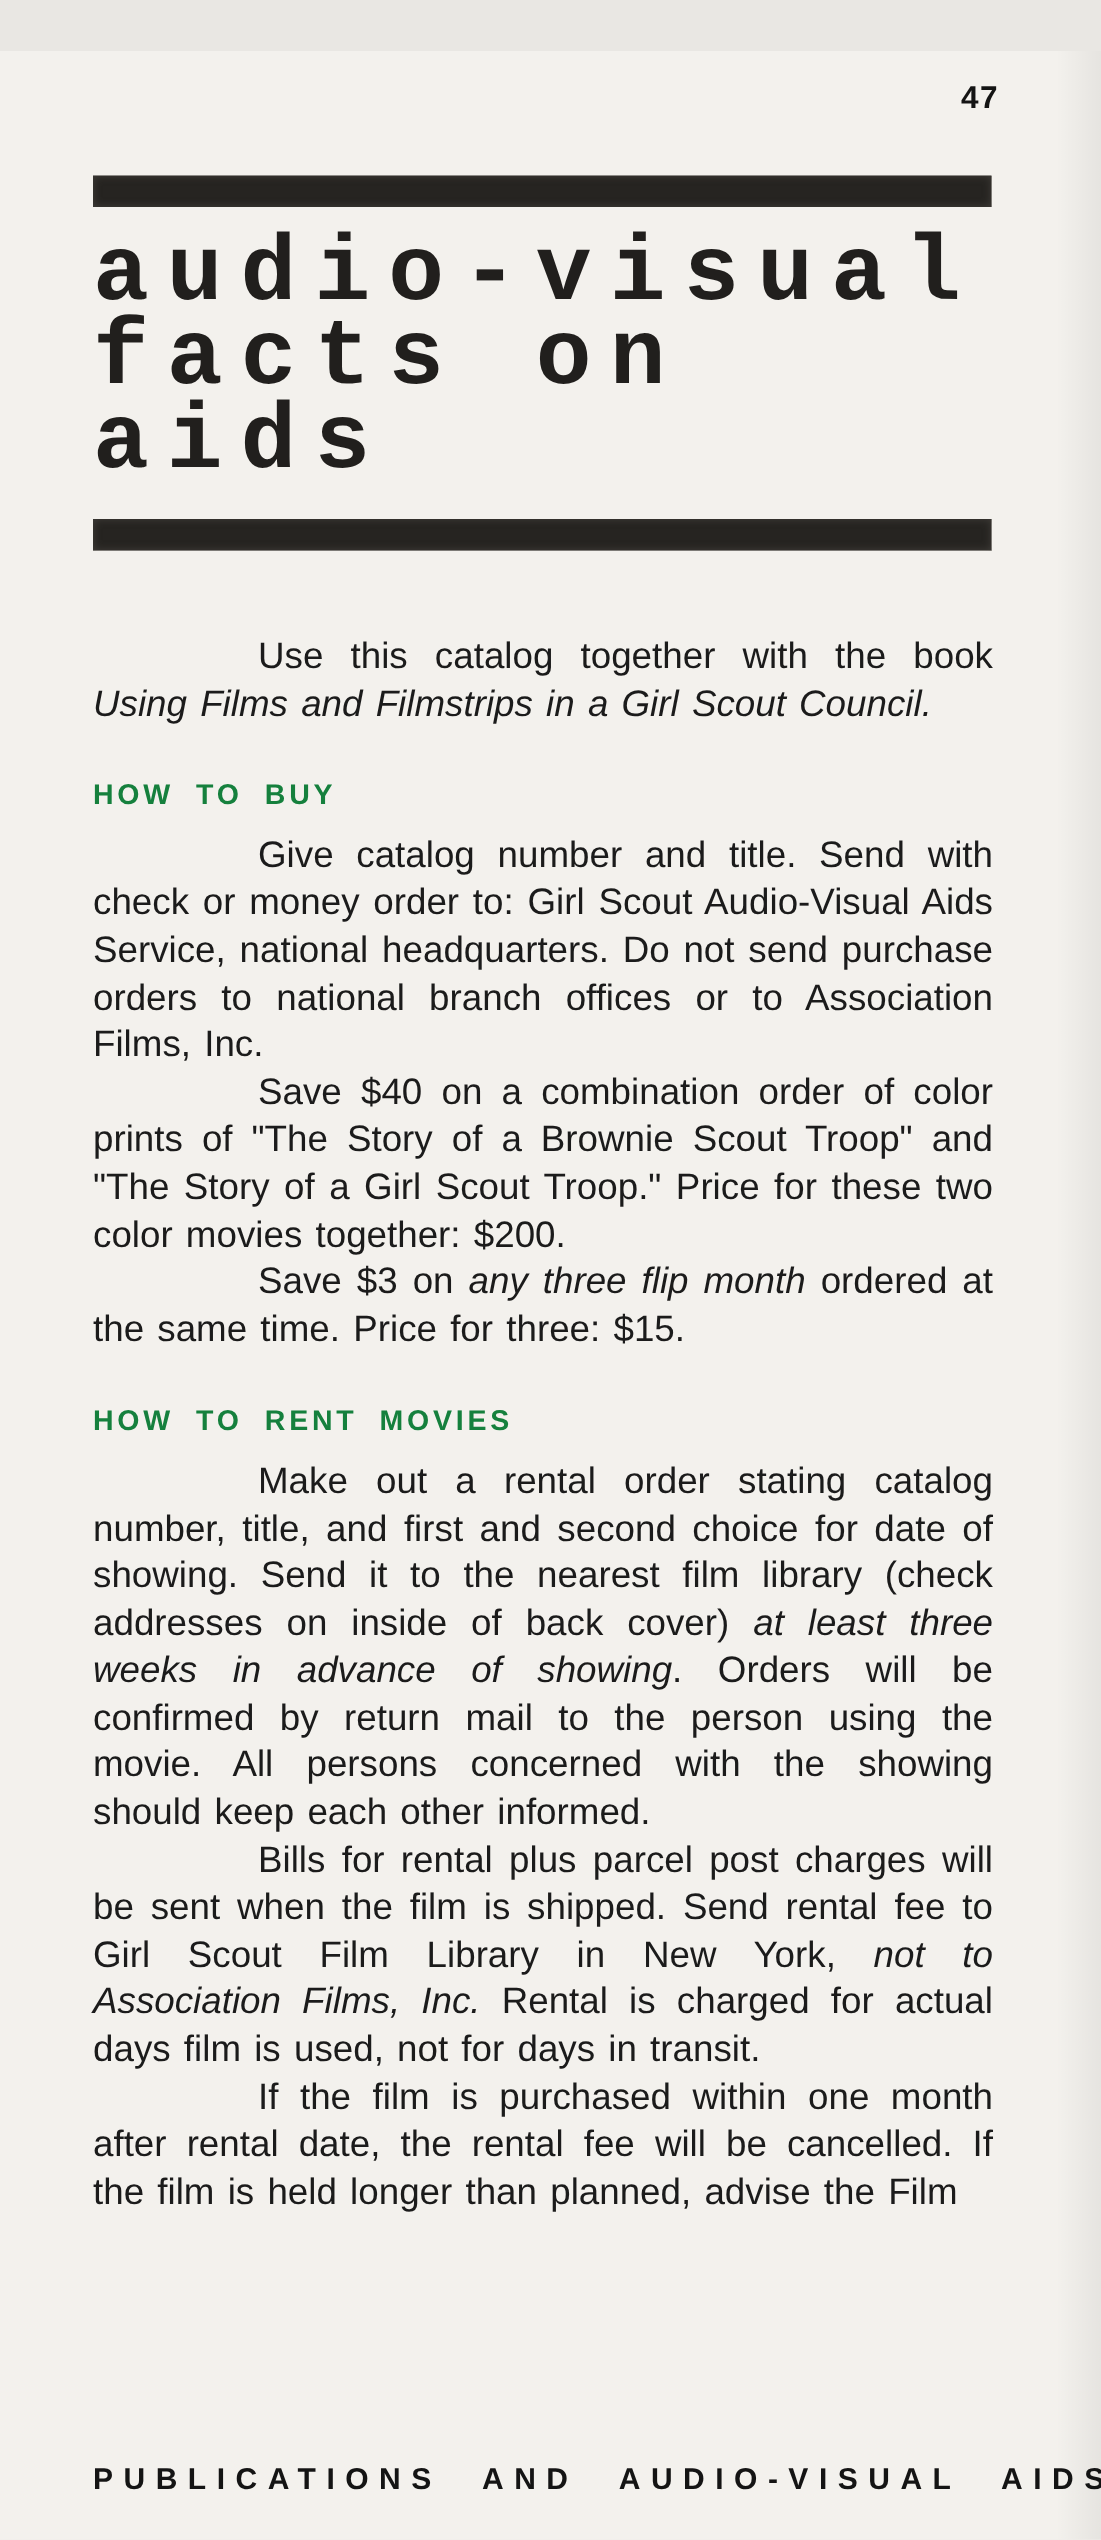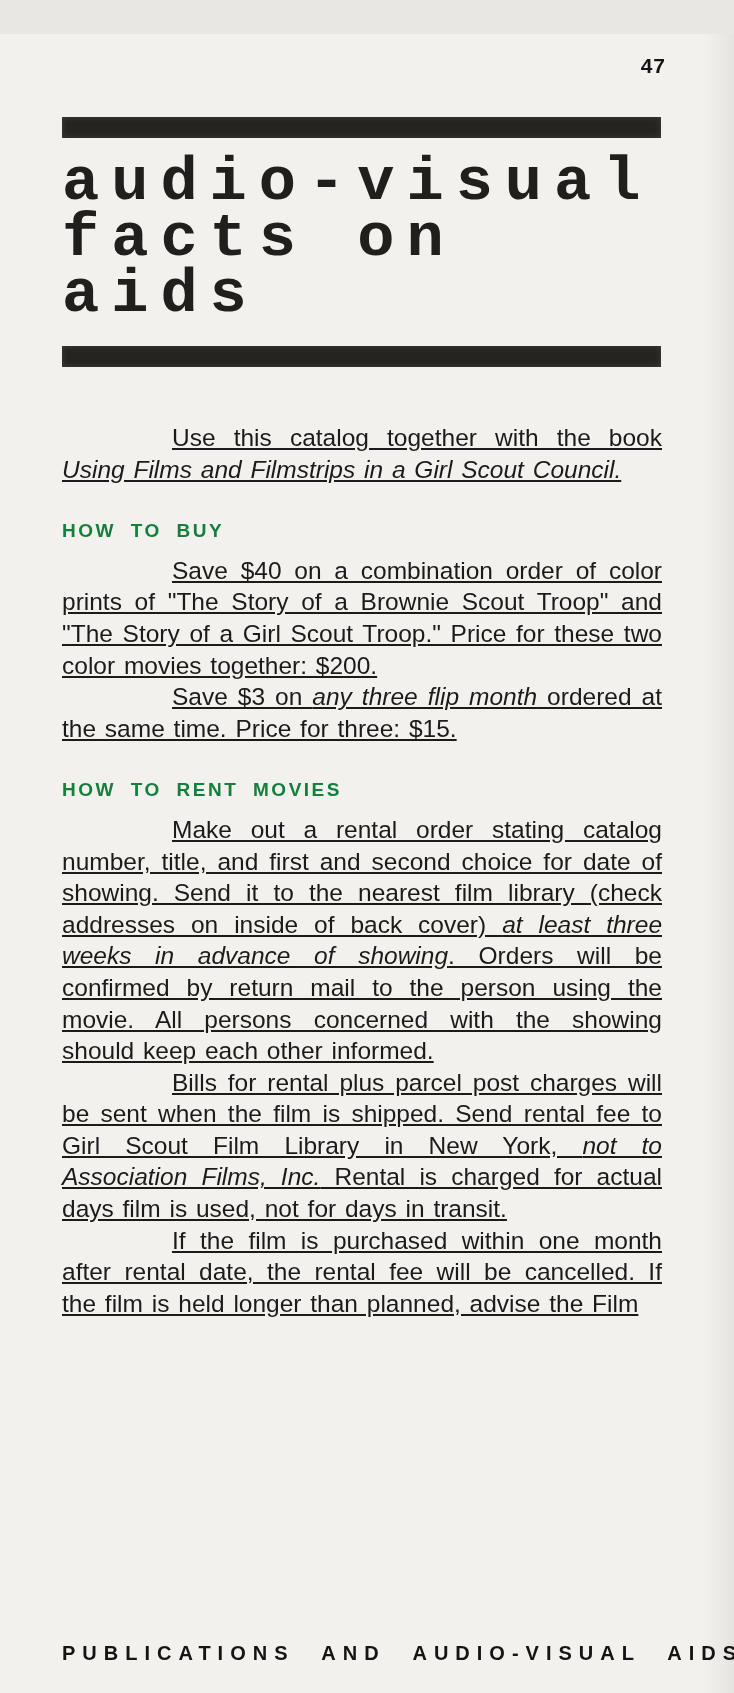--- a/index.html
+++ b/index.html
@@ -48,21 +48,20 @@
     position: absolute; top: 388px; left: 62px; width: 600px;
     font-size: 24.5px;
     line-height: 31.6px;
     text-align: justify;
     word-spacing: 2px;
     color: #1b1b1b;
   }
   .body-text p {
     margin: 0;
     text-indent: 110px;
-    text-decoration: underline;
   }
   .body-text em { font-style: italic; }
   .sec-heading {
     margin: 30px 0 8px 0;
     font-size: 19px;
     font-weight: 700;
     letter-spacing: 2.5px;
     word-spacing: 7px;
     text-align: left;
     text-indent: 0;
@@ -89,20 +88,21 @@
     <div>audio-visual</div>
     <div>facts on</div>
     <div>aids</div>
   </div>
 
   <div class="rule rule-bottom"></div>
 
   <div class="body-text">
       <p><span>Use this catalog together with the book </span><em>Using Films and Filmstrips in a Girl Scout Council.</em></p>
       <h2 class="sec-heading">HOW TO BUY</h2>
+      <p><span>Give catalog number and title. Send with check or money order to: Girl Scout Audio-Visual Aids Service, national headquarters. Do not send purchase orders to national branch offices or to Association Films, Inc.</span></p>
       <p><span>Save $40 on a combination order of color prints of "The Story of a Brownie Scout Troop" and "The Story of a Girl Scout Troop." Price for these two color movies together: $200.</span></p>
       <p><span>Save $3 on </span><em>any three flip month</em><span> ordered at the same time. Price for three: $15.</span></p>
       <h2 class="sec-heading">HOW TO RENT MOVIES</h2>
       <p><span>Make out a rental order stating catalog number, title, and first and second choice for date of showing. Send it to the nearest film library (check addresses on inside of back cover) </span><em>at least three weeks in advance of showing</em><span>. Orders will be confirmed by return mail to the person using the movie. All persons concerned with the showing should keep each other informed.</span></p>
       <p><span>Bills for rental plus parcel post charges will be sent when the film is shipped. Send rental fee to Girl Scout Film Library in New York, </span><em>not to Association Films, Inc.</em><span> Rental is charged for actual days film is used, not for days in transit.</span></p>
       <p><span>If the film is purchased within one month after rental date, the rental fee will be cancelled. If the film is held longer than planned, advise the Film</span></p>
     </div>
 
   <div class="footer-line">PUBLICATIONS AND AUDIO-VISUAL AIDS</div>
 

